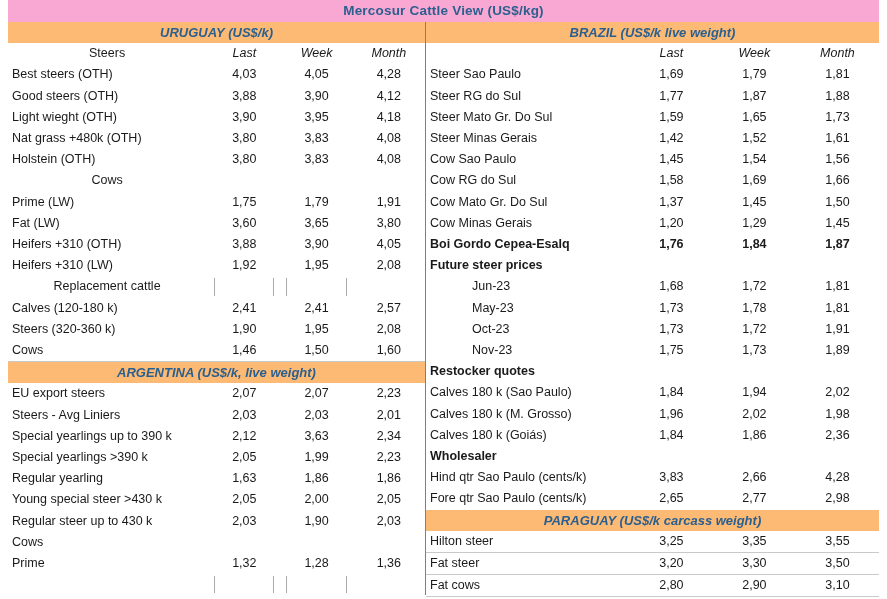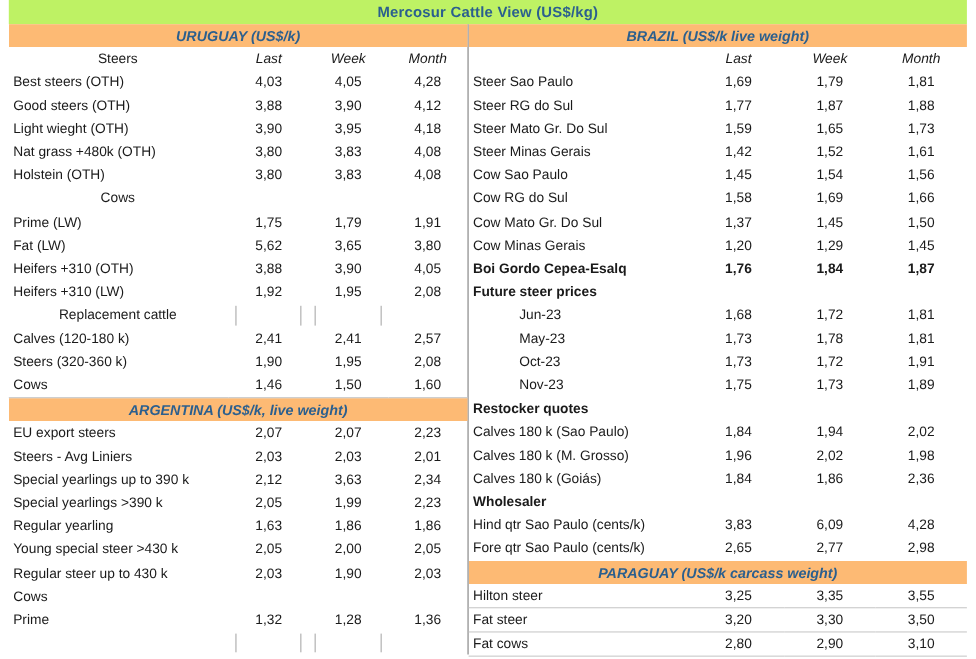--- a/index.html
+++ b/index.html
@@ -16,21 +16,21 @@
     overflow: hidden;
   }
   .sheet {
     width: 887px;
     height: 599px;
     position: relative;
     box-sizing: border-box;
     padding: 0 8px;
   }
   .title-bar {
-    background: #bef264;
+    background: #f9a8d4;
     color: #2b5f8e;
     font-weight: bold;
     font-style: normal;
     text-align: center;
     font-size: 13.5px;
     padding: 3px 0 4px 0;
     letter-spacing: 0.2px;
   }
   .cols {
     display: flex;
@@ -174,21 +174,21 @@
           </tr>
 
           <tr>
             <td class="lbl">Prime (LW)</td>
             <td class="num">1,75</td>
             <td class="num">1,79</td>
             <td class="num">1,91</td>
           </tr>
           <tr>
             <td class="lbl">Fat (LW)</td>
-            <td class="num">5,62</td>
+            <td class="num">3,60</td>
             <td class="num">3,65</td>
             <td class="num">3,80</td>
           </tr>
           <tr>
             <td class="lbl">Heifers +310 (OTH)</td>
             <td class="num">3,88</td>
             <td class="num">3,90</td>
             <td class="num">4,05</td>
           </tr>
           <tr>
@@ -429,21 +429,21 @@
           <tr>
             <td class="lbl bold">Wholesaler</td>
             <td class="num"></td>
             <td class="num"></td>
             <td class="num"></td>
           </tr>
 
           <tr>
             <td class="lbl">Hind qtr Sao Paulo (cents/k)</td>
             <td class="num">3,83</td>
-            <td class="num">6,09</td>
+            <td class="num">2,66</td>
             <td class="num">4,28</td>
           </tr>
           <tr>
             <td class="lbl">Fore qtr Sao Paulo (cents/k)</td>
             <td class="num">2,65</td>
             <td class="num">2,77</td>
             <td class="num">2,98</td>
           </tr>
 
           <tr>

